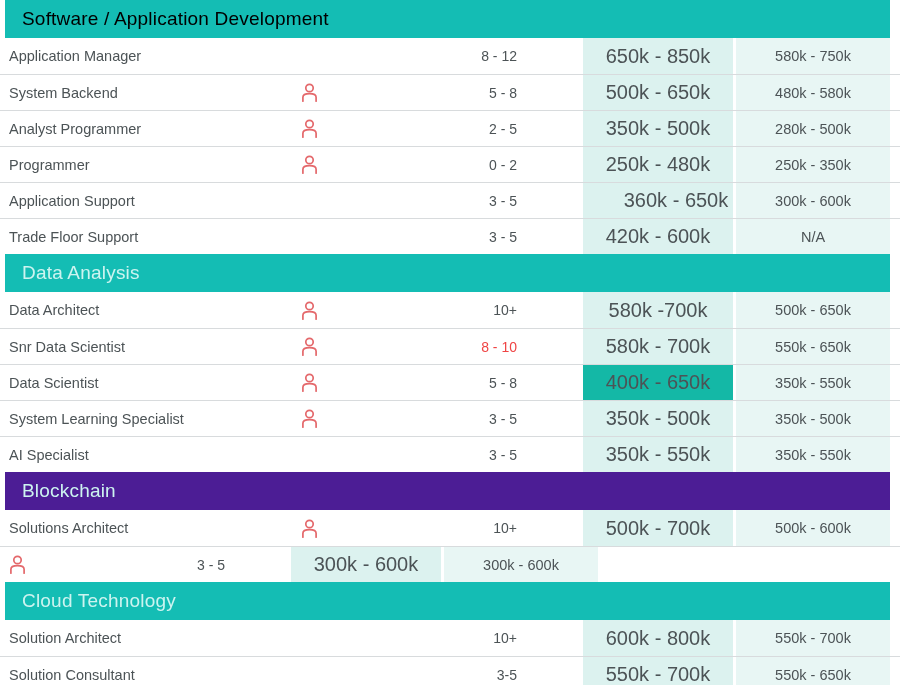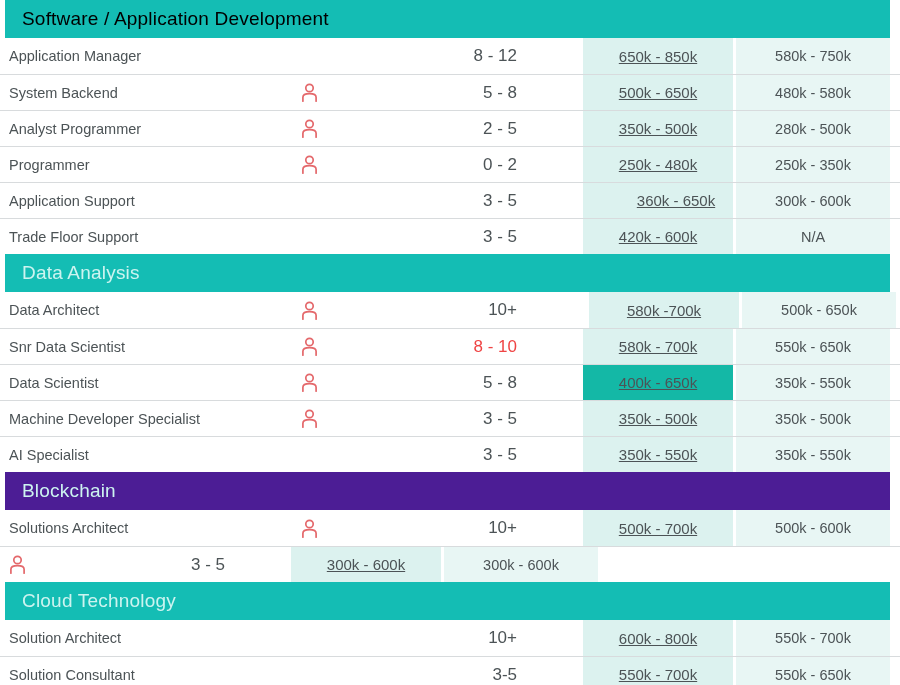--- a/index.html
+++ b/index.html
@@ -75,36 +75,35 @@
     justify-content: center;
   }
 
   .c-exp {
     width: 256px;
     flex: 0 0 256px;
     display: flex;
     align-items: center;
     justify-content: flex-end;
     padding-right: 66px;
-    font-size: 17px;
+    font-size: 14px;
     color: #4c5356;
     white-space: nowrap;
   }
 
   .c-sal1 {
     width: 150px;
     flex: 0 0 150px;
     display: flex;
     align-items: center;
     justify-content: center;
     background: #dcf2ef;
-    font-size: 15px;
+    font-size: 20px;
     color: #4c5356;
     white-space: nowrap;
-    text-decoration: underline;
   }
 
   .c-gap {
     width: 3px;
     flex: 0 0 3px;
     background: #ffffff;
   }
 
   .c-sal2 {
     width: 154px;
@@ -228,21 +227,21 @@
       <div class="row first-in-section">
         <div class="c-title" style="color: rgb(76, 83, 86);">Data Architect</div>
         <div class="c-icon">
           <svg class="person-icon" width="17" height="19" viewBox="0 0 17 19">
             <circle cx="8.5" cy="5" r="3.7" fill="none" stroke="#e4686b" stroke-width="1.7"></circle>
             <path d="M1.9 18.2 V14.2 C1.9 11.9 4.6 10.6 8.5 10.6 C12.4 10.6 15.1 11.9 15.1 14.2 V18.2" fill="none" stroke="#e4686b" stroke-width="1.7" stroke-linecap="round"></path>
             <path d="M8.5 12.4 V18.2" stroke="#ffffff" stroke-width="2.2"></path>
           </svg>
         </div>
         <div class="c-exp" style="color: rgb(76, 83, 86);">10+</div>
-        <div class="c-sal1" style="background: rgb(220, 242, 239); color: rgb(76, 83, 86); margin-left: 6px;">580k -700k</div>
+        <div class="c-sal1" style="background: rgb(220, 242, 239); color: rgb(76, 83, 86);">580k -700k</div>
         <div class="c-gap"></div>
         <div class="c-sal2" style="background: rgb(232, 246, 244); color: rgb(76, 83, 86);">500k - 650k</div>
         <div class="c-tail"></div>
       </div>
       <div class="row">
         <div class="row-rule" style="background: rgb(216, 219, 221);"></div>
         <div class="c-title" style="color: rgb(76, 83, 86);">Snr Data Scientist</div>
         <div class="c-icon">
           <svg class="person-icon" width="17" height="19" viewBox="0 0 17 19">
             <circle cx="8.5" cy="5" r="3.7" fill="none" stroke="#e4686b" stroke-width="1.7"></circle>
@@ -267,21 +266,21 @@
           </svg>
         </div>
         <div class="c-exp" style="color: rgb(76, 83, 86);">5 - 8</div>
         <div class="c-sal1" style="background: #14b8a6; color: rgb(76, 83, 86);">400k - 650k</div>
         <div class="c-gap"></div>
         <div class="c-sal2" style="background: rgb(232, 246, 244); color: rgb(76, 83, 86);">350k - 550k</div>
         <div class="c-tail"></div>
       </div>
       <div class="row">
         <div class="row-rule" style="background: rgb(216, 219, 221);"></div>
-        <div class="c-title" style="color: rgb(76, 83, 86);">Machine Developer Specialist</div>
+        <div class="c-title" style="color: rgb(76, 83, 86);">System Learning Specialist</div>
         <div class="c-icon">
           <svg class="person-icon" width="17" height="19" viewBox="0 0 17 19">
             <circle cx="8.5" cy="5" r="3.7" fill="none" stroke="#e4686b" stroke-width="1.7"></circle>
             <path d="M1.9 18.2 V14.2 C1.9 11.9 4.6 10.6 8.5 10.6 C12.4 10.6 15.1 11.9 15.1 14.2 V18.2" fill="none" stroke="#e4686b" stroke-width="1.7" stroke-linecap="round"></path>
             <path d="M8.5 12.4 V18.2" stroke="#ffffff" stroke-width="2.2"></path>
           </svg>
         </div>
         <div class="c-exp" style="color: rgb(76, 83, 86);">3 - 5</div>
         <div class="c-sal1" style="background: rgb(220, 242, 239); color: rgb(76, 83, 86);">350k - 500k</div>
         <div class="c-gap"></div>

